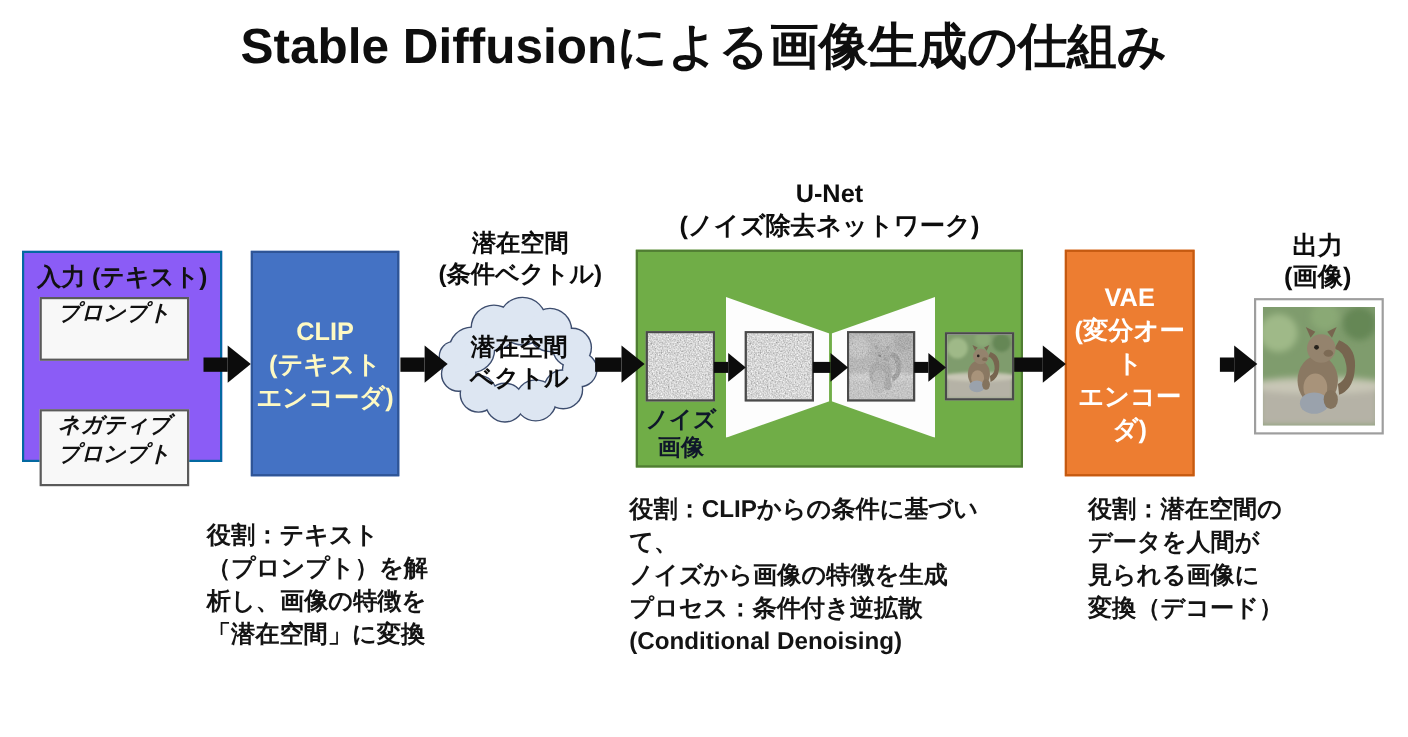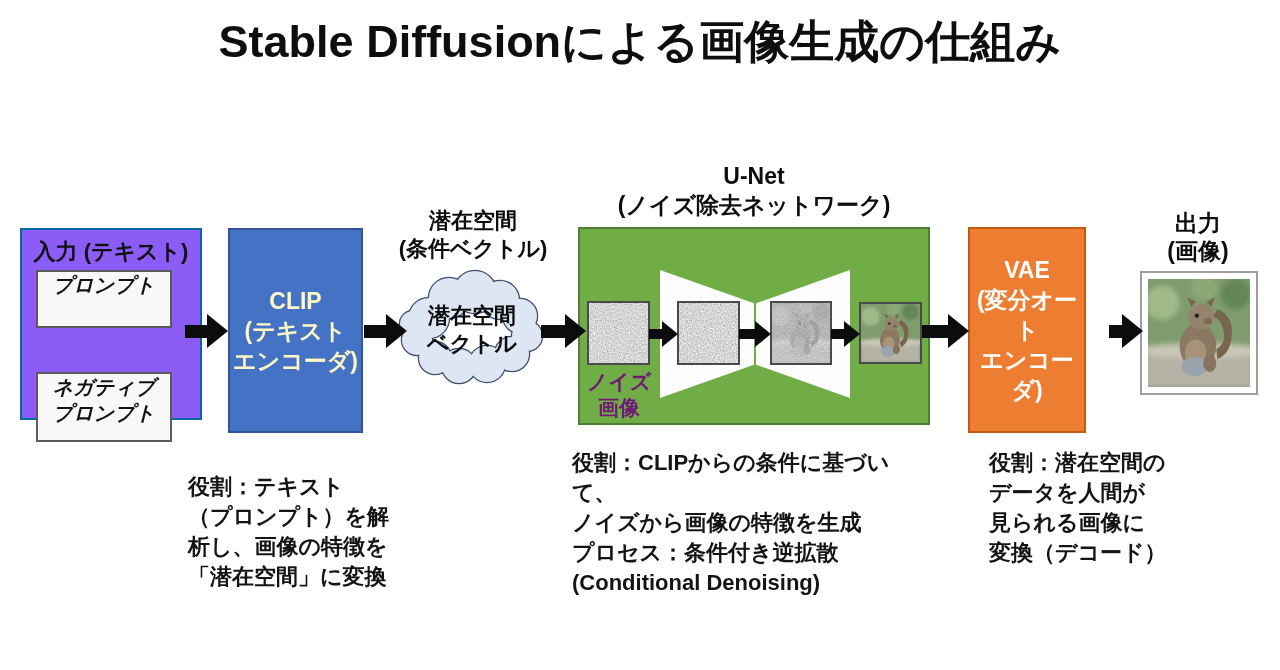--- a/index.html
+++ b/index.html
@@ -44,21 +44,21 @@
   .trap-left{left:80px;top:41px;width:94px;height:128px;clip-path:polygon(0 0,100% 26%,100% 74%,0 100%);}
   .trap-right{left:176px;top:41px;width:94px;height:128px;clip-path:polygon(0 26%,100% 0,100% 100%,0 74%);}
   .thumb{position:absolute;box-sizing:border-box;border:2px solid #4a4a4a;background:#bbb;overflow:hidden;}
   .thumb svg{position:absolute;inset:0;width:100%;height:100%;display:block;}
   .noise1{left:7px;top:72px;width:63px;height:64px;}
   .noise2{left:97px;top:72px;width:63px;height:64px;}
   .denoise{left:190px;top:72px;width:62px;height:64px;}
   .denoise .scene{filter:grayscale(1) brightness(1.05) contrast(0.85);}
   .denoise .noise-overlay{opacity:0.5;}
   .feature{left:279px;top:73px;width:63px;height:62px;}
-  .unet-label{position:absolute;text-align:center;font-size:21px;font-weight:700;line-height:26px;color:#701a75;white-space:pre-line;}
+  .unet-label{position:absolute;text-align:center;font-size:21px;font-weight:700;line-height:26px;color:#0f172a;white-space:pre-line;}
   .noise-label{left:2px;top:140px;width:74px;}
   .feature-label{left:270px;top:138px;width:80px;}
 
   
   .output-photo{left:1140px;top:271px;width:118px;height:124px;background:#fff;border:2px solid #9e9e9e;
                 box-sizing:border-box;padding:6px;}
   .output-photo svg{width:100%;height:100%;display:block;}
 
   
   .arrow{position:absolute;display:flex;align-items:center;height:34px;z-index:6;}

